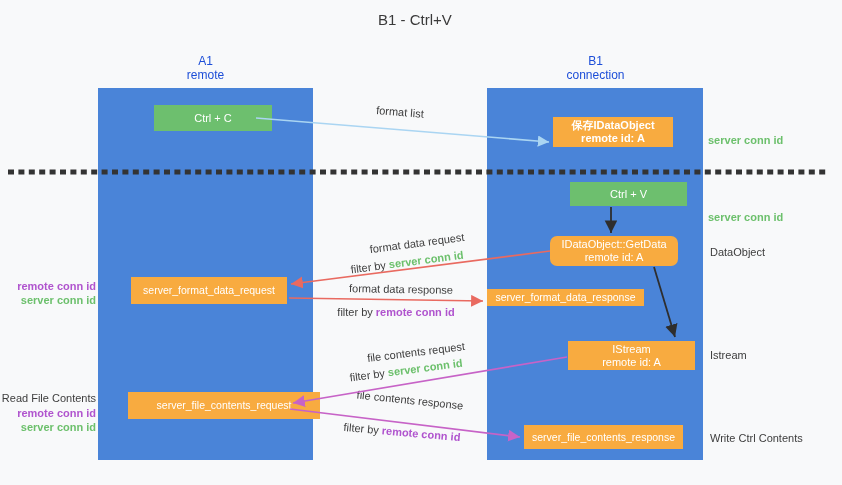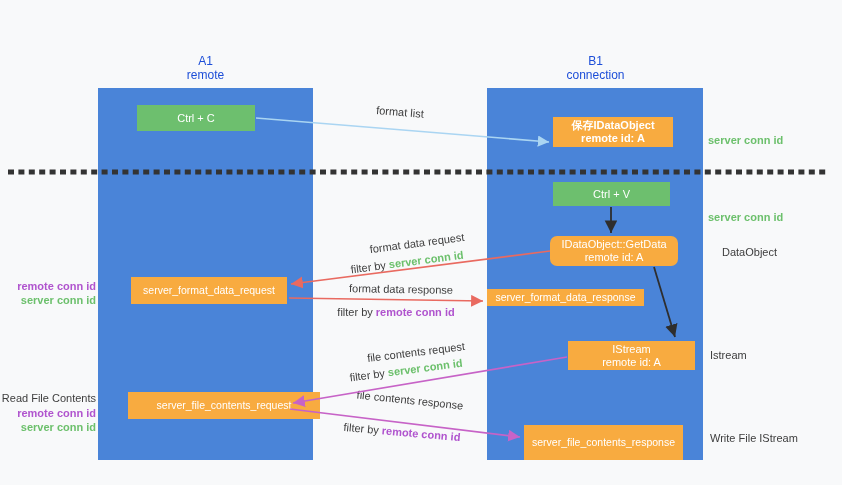--- a/index.html
+++ b/index.html
@@ -8,39 +8,40 @@
     background:#f8f9fa;
     font-family:"Liberation Sans","DejaVu Sans",sans-serif;
     overflow:hidden;
   }
   .lane { position:absolute; background:#4a84d8; }
   .node {
     position:absolute; display:flex; flex-direction:column;
     align-items:center; justify-content:center;
     color:#ffffff; font-size:11px; line-height:13px; white-space:nowrap;
   }
-  .green-node { background:#6dbf6e; }
+  .green-node { background:#6dbf6e;margin-left:17px; }
   .orange-node { background:#f8ab40; }
   .lbl { position:absolute; font-size:11px; color:#3d3d3d; white-space:nowrap; }
   .ctr { transform:translate(-50%,-50%); }
   .green  { color:#6cc06c; font-weight:bold; }
   .purple { color:#b054ce; font-weight:bold; }
   .right-align { text-align:right; }
   .hdr { position:absolute; text-align:center; font-size:12px; line-height:14px; color:#1d4ed8; }
   .title-wrap { position:absolute; left:285px; top:10px; width:260px; text-align:center;
                 font-size:15px; line-height:20px; color:#3a3a3a; }
   .pre { margin-right:3px; }
   svg.overlay { position:absolute; left:0; top:0; pointer-events:none; z-index:4; }
   .node, .lbl, .hdr { z-index:3; }
   .lane { z-index:1; }
 </style>
 </head>
 <body>
 
 <div class="title-wrap">
+  <div>B1 - Ctrl+V</div>
 </div>
 
 <div class="hdr" style="left:150px; top:54px; width:111px;">
   <div>A1</div>
   <div>remote</div>
 </div>
 <div class="hdr" style="left:540px; top:54px; width:111px;">
   <div>B1</div>
   <div>connection</div>
 </div>
@@ -101,21 +102,21 @@
 
 <div class="node orange-node" style="left:568px; top:341px; width:127px; height:29px;">
   <div>IStream</div>
   <div>remote id: A</div>
 </div>
 
 <div class="node orange-node" style="left:128px; top:392px; width:192px; height:27px; font-size:10.5px;">
   <div>server_file_contents_request</div>
 </div>
 
-<div class="node orange-node" style="left:524px; top:425px; width:159px; height:35px; font-size:10.5px;">
+<div class="node orange-node" style="left:524px; top:425px; width:159px; height:24px; font-size:10.5px;">
   <div>server_file_contents_response</div>
 </div>
 
 <div class="lbl ctr" style="left:400px; top:112px; transform:translate(-50%,-50%) rotate(4.5deg);">format list</div>
 
 <div class="lbl ctr" style="left:417px; top:243px; transform:translate(-50%,-50%) rotate(-7.5deg);">format data request</div>
 <div class="lbl ctr" style="left:407px; top:262px; transform:translate(-50%,-50%) rotate(-7.5deg);">
   <span class="pre">filter by</span><span class="green">server conn id</span>
 </div>
 
@@ -129,21 +130,21 @@
   <span class="pre">filter by</span><span class="green">server conn id</span>
 </div>
 
 <div class="lbl ctr" style="left:410px; top:400px; transform:translate(-50%,-50%) rotate(6deg);">file contents response</div>
 <div class="lbl ctr" style="left:402px; top:432px; transform:translate(-50%,-50%) rotate(5deg);">
   <span class="pre">filter by</span><span class="purple">remote conn id</span>
 </div>
 
 <div class="lbl green" style="left:708px; top:134px;">server conn id</div>
 <div class="lbl green" style="left:708px; top:211px;">server conn id</div>
-<div class="lbl" style="left:710px; top:246px;margin-left:12px;">DataObject</div>
+<div class="lbl" style="left:710px; top:246px;">DataObject</div>
 <div class="lbl" style="left:710px; top:349px;">Istream</div>
-<div class="lbl" style="left:710px; top:432px;">Write File IStream</div>
+<div class="lbl" style="left:710px; top:432px;">Write Ctrl Contents</div>
 
 <div class="lbl purple right-align" style="left:0px; width:96px; top:280px;">remote conn id</div>
 <div class="lbl green right-align" style="left:0px; width:96px; top:294px;">server conn id</div>
 <div class="lbl right-align" style="left:0px; width:96px; top:392px;">Read File Contents</div>
 <div class="lbl purple right-align" style="left:0px; width:96px; top:407px;">remote conn id</div>
 <div class="lbl green right-align" style="left:0px; width:96px; top:421px;">server conn id</div>
 
 </body></html>

